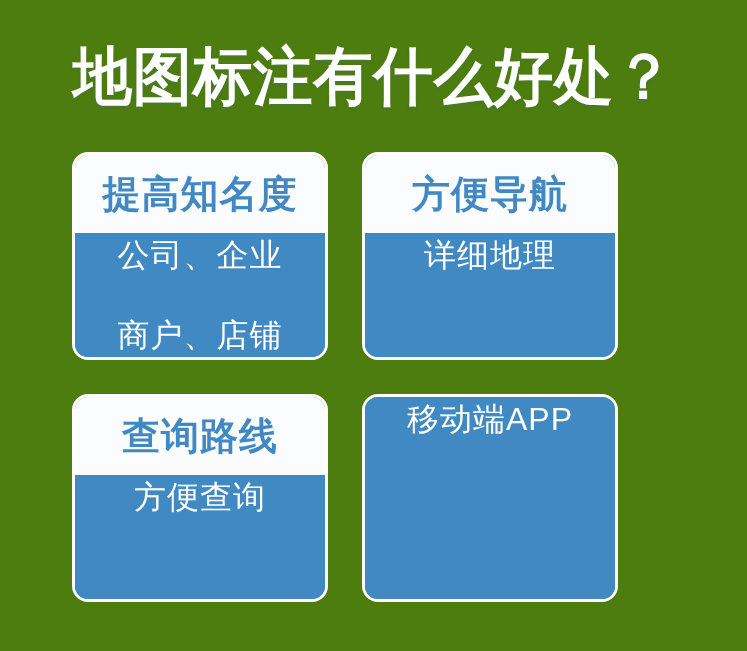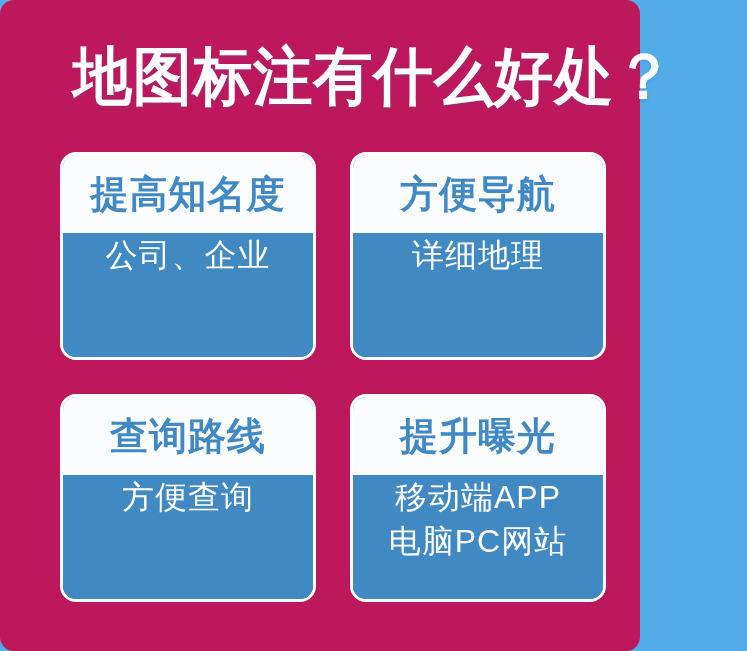--- a/index.html
+++ b/index.html
@@ -9,25 +9,24 @@
   body {
     width: 747px;
     height: 651px;
     background: #52ace8;
     font-family: "Liberation Sans", "DejaVu Sans", sans-serif;
     overflow: hidden;
   }
 
   #poster {
     position: relative;
-    width: 640px;
+    width: 747px;
     height: 651px;
-    background: #be185d;
+    background: #4d7c0f;
     box-sizing: border-box;
-    border-radius: 14px;
   }
 
   
   .poster-title {
     position: absolute;
     left: 0;
     top: 40px;
     width: 747px;
     text-align: center;
     color: #ffffff;
@@ -36,21 +35,21 @@
     font-weight: 700;
     letter-spacing: 1px;
     transform: scaleX(0.94);
     white-space: nowrap;
     text-shadow: 0 2px 3px rgba(40,110,165,0.18);
   }
 
   
   .card-grid {
     position: absolute;
-    left: 60px;
+    left: 72px;
     top: 152px;
     width: 610px;
     height: 456px;
     display: grid;
     grid-template-columns: 256px 256px;
     grid-template-rows: 208px 208px;
     column-gap: 98px;
     row-gap: 40px;
     gap: 34px;
   }
@@ -79,21 +78,21 @@
     letter-spacing: 1px;
     white-space: nowrap;
   }
 
   .card-body {
     flex: 1 1 auto;
     background: #4189c2;
     display: flex;
     flex-direction: column;
     align-items: center;
-    justify-content: flex-start;
+    justify-content: space-between;
     color: #ffffff;
     font-size: 32px;
     line-height: 44px;
     font-weight: 400;
     letter-spacing: 1px;
     white-space: nowrap;
   }
 
   .card-body-line {
     display: block;
@@ -105,39 +104,38 @@
 <div id="poster">
 
   <div class="poster-title">地图标注有什么好处？</div>
 
   <div class="card-grid">
 
     <div class="card">
       <div class="card-header">提高知名度</div>
       <div class="card-body">
         <span class="card-body-line">公司、企业</span>
+        <span class="card-body-line">商户、店铺</span>
       </div>
     </div>
 
     <div class="card">
       <div class="card-header">方便导航</div>
       <div class="card-body">
         <span class="card-body-line">详细地理</span>
       </div>
     </div>
 
     <div class="card">
       <div class="card-header">查询路线</div>
       <div class="card-body">
         <span class="card-body-line">方便查询</span>
       </div>
     </div>
 
     <div class="card">
-      <div class="card-header">提升曝光</div>
       <div class="card-body">
         <span class="card-body-line">移动端APP</span>
-        <span class="card-body-line">电脑PC网站</span>
       </div>
     </div>
 
   </div>
 </div>
 
 </body></html>

